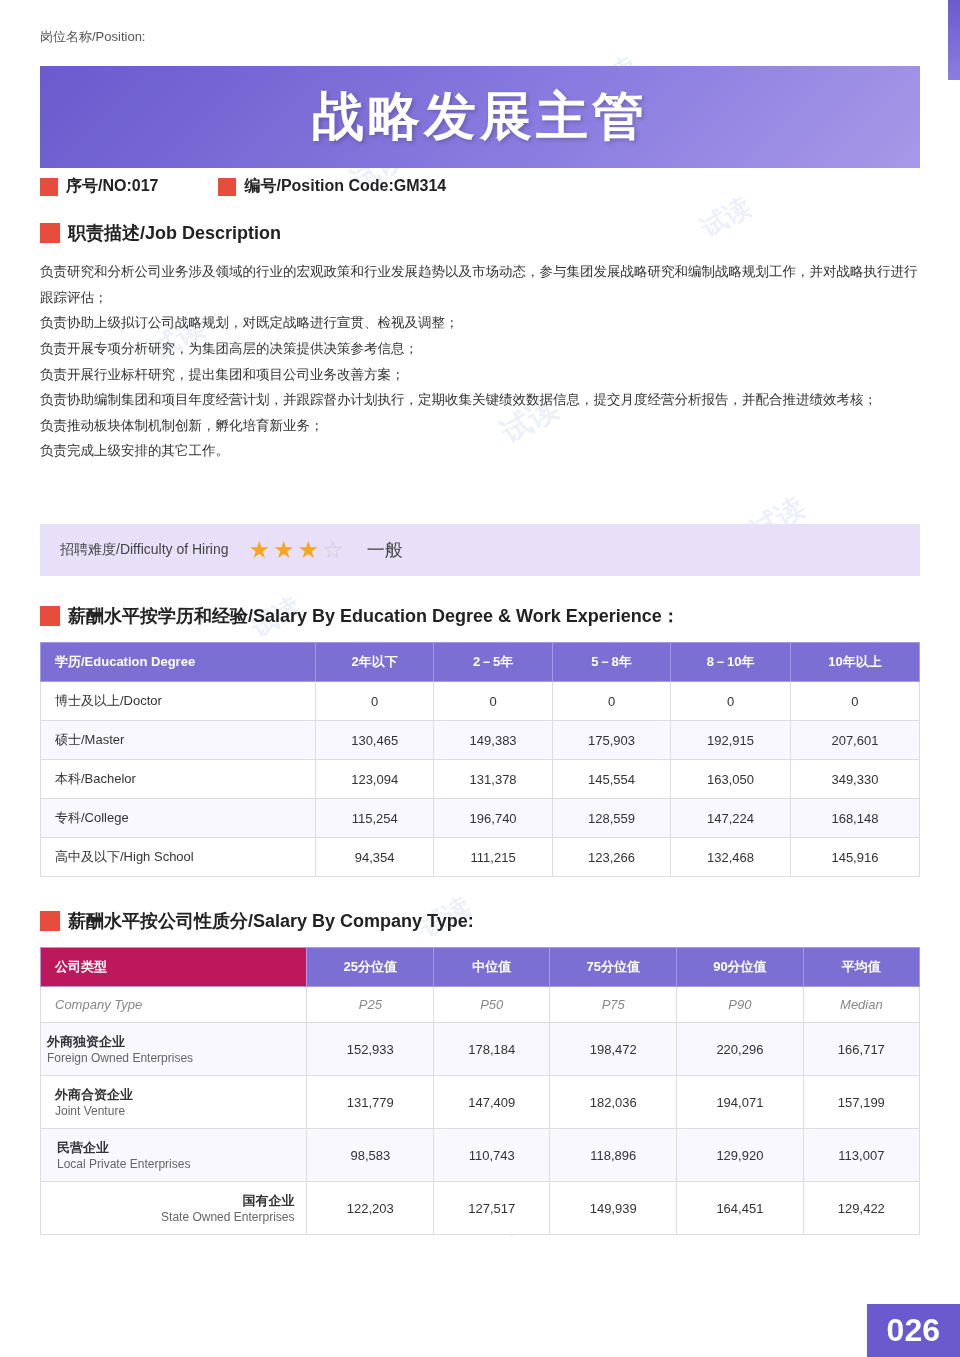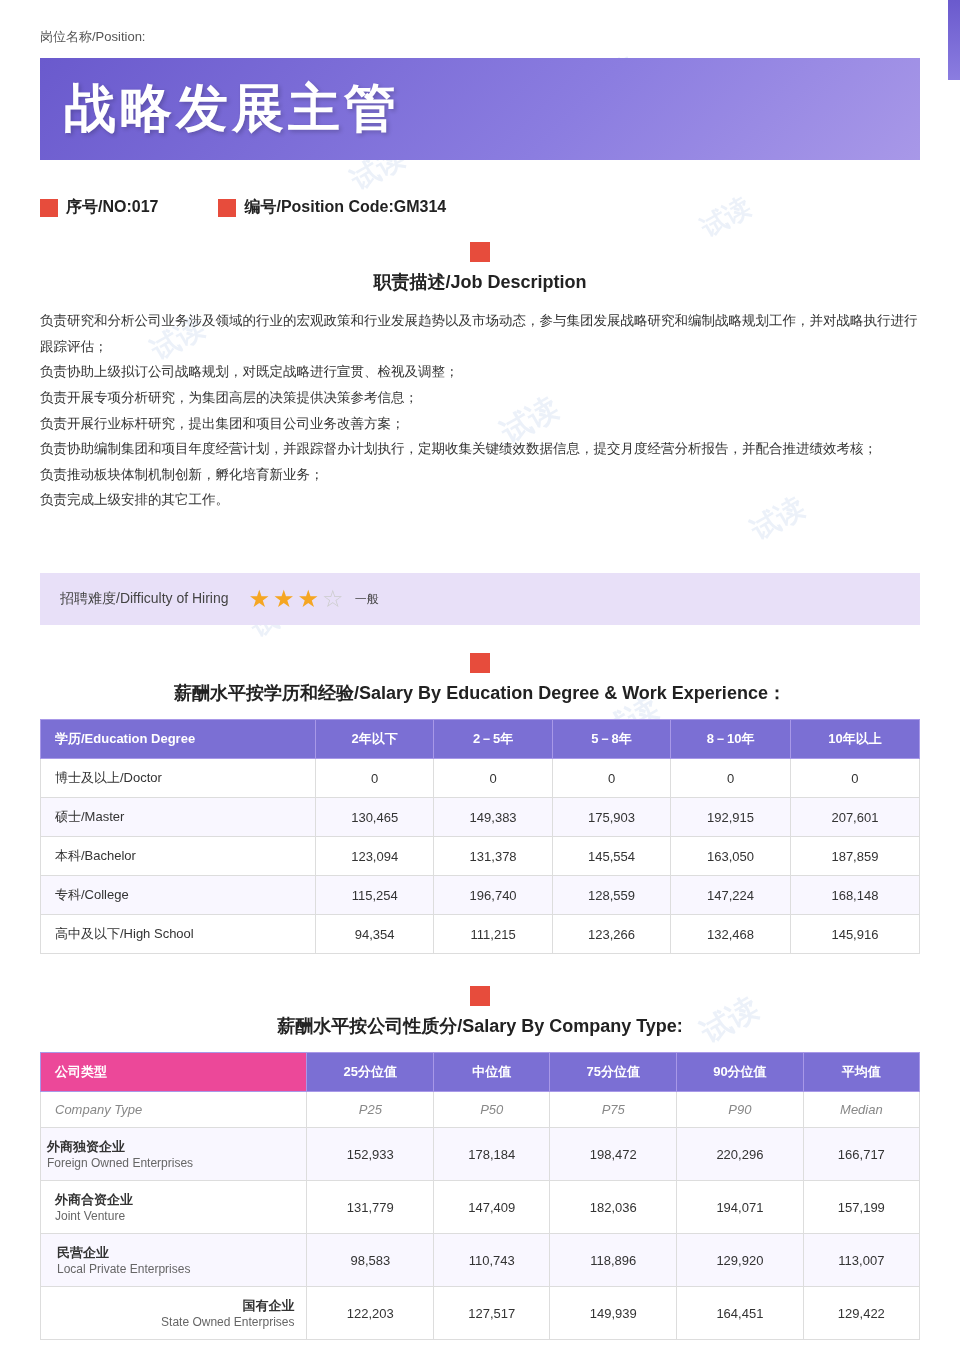--- a/index.html
+++ b/index.html
@@ -41,30 +41,31 @@
       top: 0; right: 0;
       width: 12px;
       height: 80px;
       background: linear-gradient(to bottom, #6a5acd, #8b7de0);
     }
 
     
     .position-label {
       font-size: 13px;
       color: #555;
-      margin-bottom: 12px;
+      margin-bottom: 20px;
     }
 
     
     .title-banner {
       background: linear-gradient(135deg, #6a5acd 0%, #8b7de0 60%, #a898e8 100%);
       padding: 16px 24px;
-      margin-bottom: 37px;
+      margin-bottom: 8px;
       position: relative;
       overflow: hidden;
+      text-align: center;
     }
     .title-banner h1 {
       font-size: 52px;
       font-weight: 900;
       color: #fff;
       letter-spacing: 4px;
       text-shadow: 2px 2px 4px rgba(0,0,0,0.2);
     }
 
     
@@ -89,21 +90,20 @@
       font-weight: bold;
       color: #222;
     }
 
     
     .section-header {
       display: flex;
       align-items: center;
       gap: 8px;
       margin-bottom: 14px;
-      flex-direction: column;
     }
     .section-header .red-square {
       width: 20px;
       height: 20px;
     }
     .section-title {
       font-size: 18px;
       font-weight: bold;
       color: #222;
     }
@@ -132,23 +132,23 @@
     }
     .stars {
       display: flex;
       align-items: center;
       gap: 3px;
       font-size: 24px;
     }
     .star-filled { color: #f5a623; }
     .star-empty { color: #ccc; }
     .difficulty-text {
-      font-size: 12px;
+      font-size: 18px;
       color: #444;
-      margin-left: 8px;
+      margin-left: 20px;
       font-family: Liberation Mono, monospace;
     }
 
     
     .table-section {
       margin-bottom: 32px;
     }
     .data-table {
       width: 100%;
       border-collapse: collapse;
@@ -179,21 +179,21 @@
     }
     .data-table tr:nth-child(even) td {
       background: #f9f7ff;
     }
     .data-table tr:nth-child(odd) td {
       background: #fff;
     }
 
     
     .company-table th:first-child {
-      background: #ec4899;
+      background: #be185d;
     }
     .company-table td:first-child {
       font-weight: normal;
     }
     .company-name-cn {
       font-weight: bold;
       color: #333;
     }
     .company-name-en {
       color: #666;
@@ -325,21 +325,21 @@
               <td>175,903</td>
               <td>192,915</td>
               <td>207,601</td>
             </tr>
             <tr>
               <td>本科/Bachelor</td>
               <td>123,094</td>
               <td>131,378</td>
               <td>145,554</td>
               <td>163,050</td>
-              <td>187,859</td>
+              <td>349,330</td>
             </tr>
             <tr>
               <td>专科/College</td>
               <td>115,254</td>
               <td>196,740</td>
               <td>128,559</td>
               <td>147,224</td>
               <td>168,148</td>
             </tr>
             <tr>

